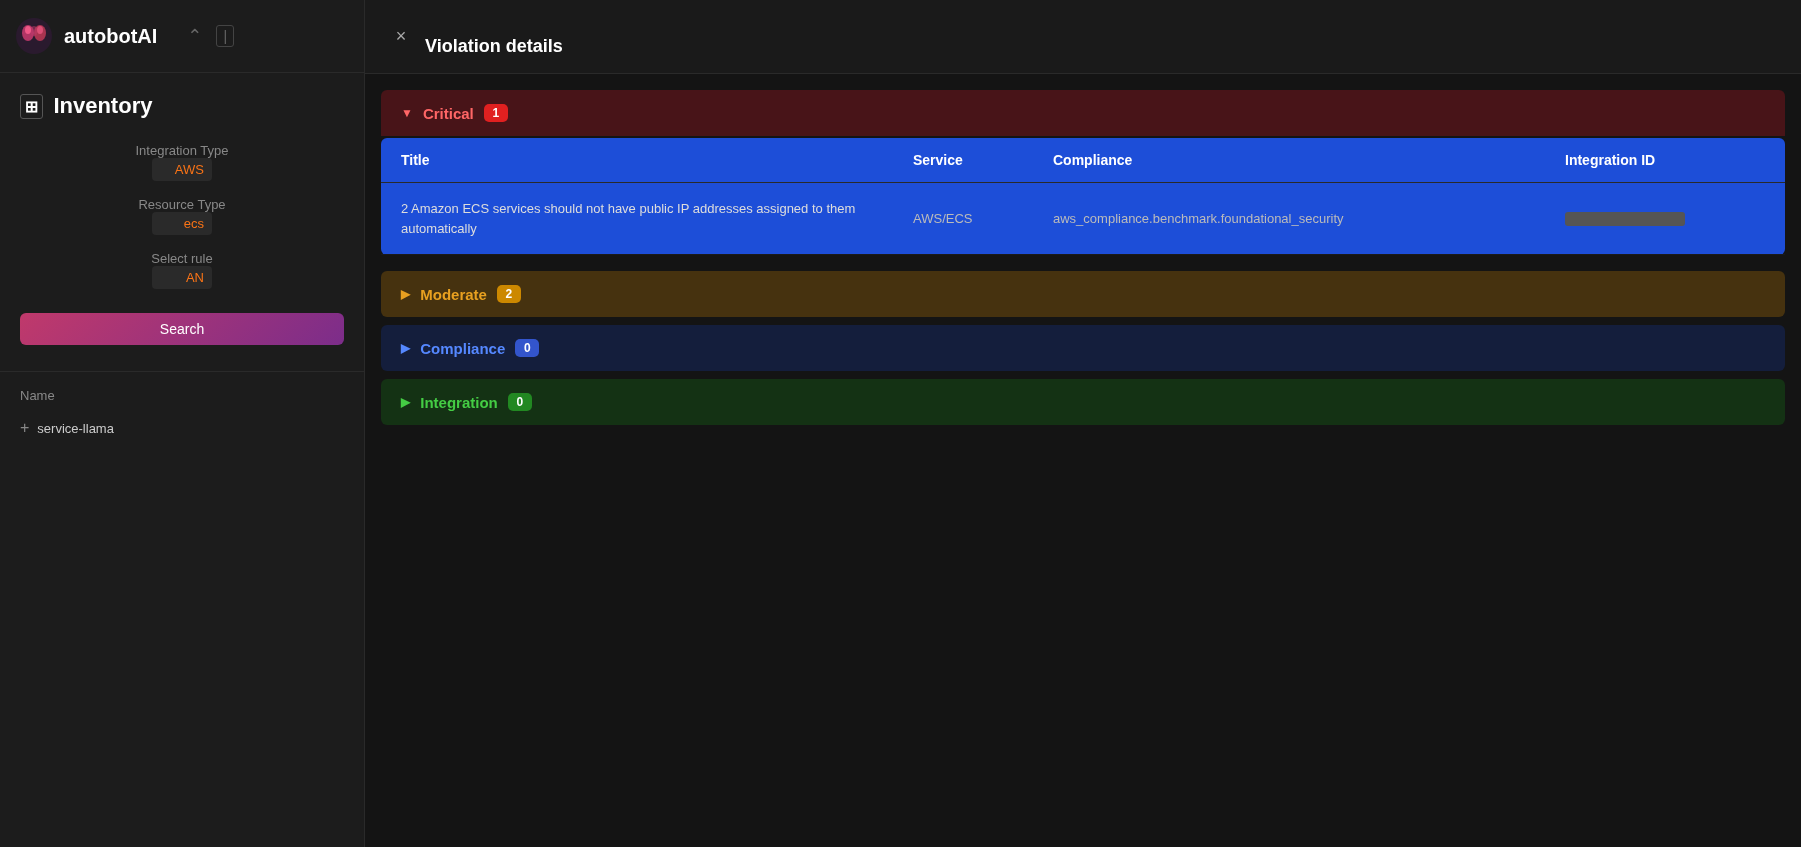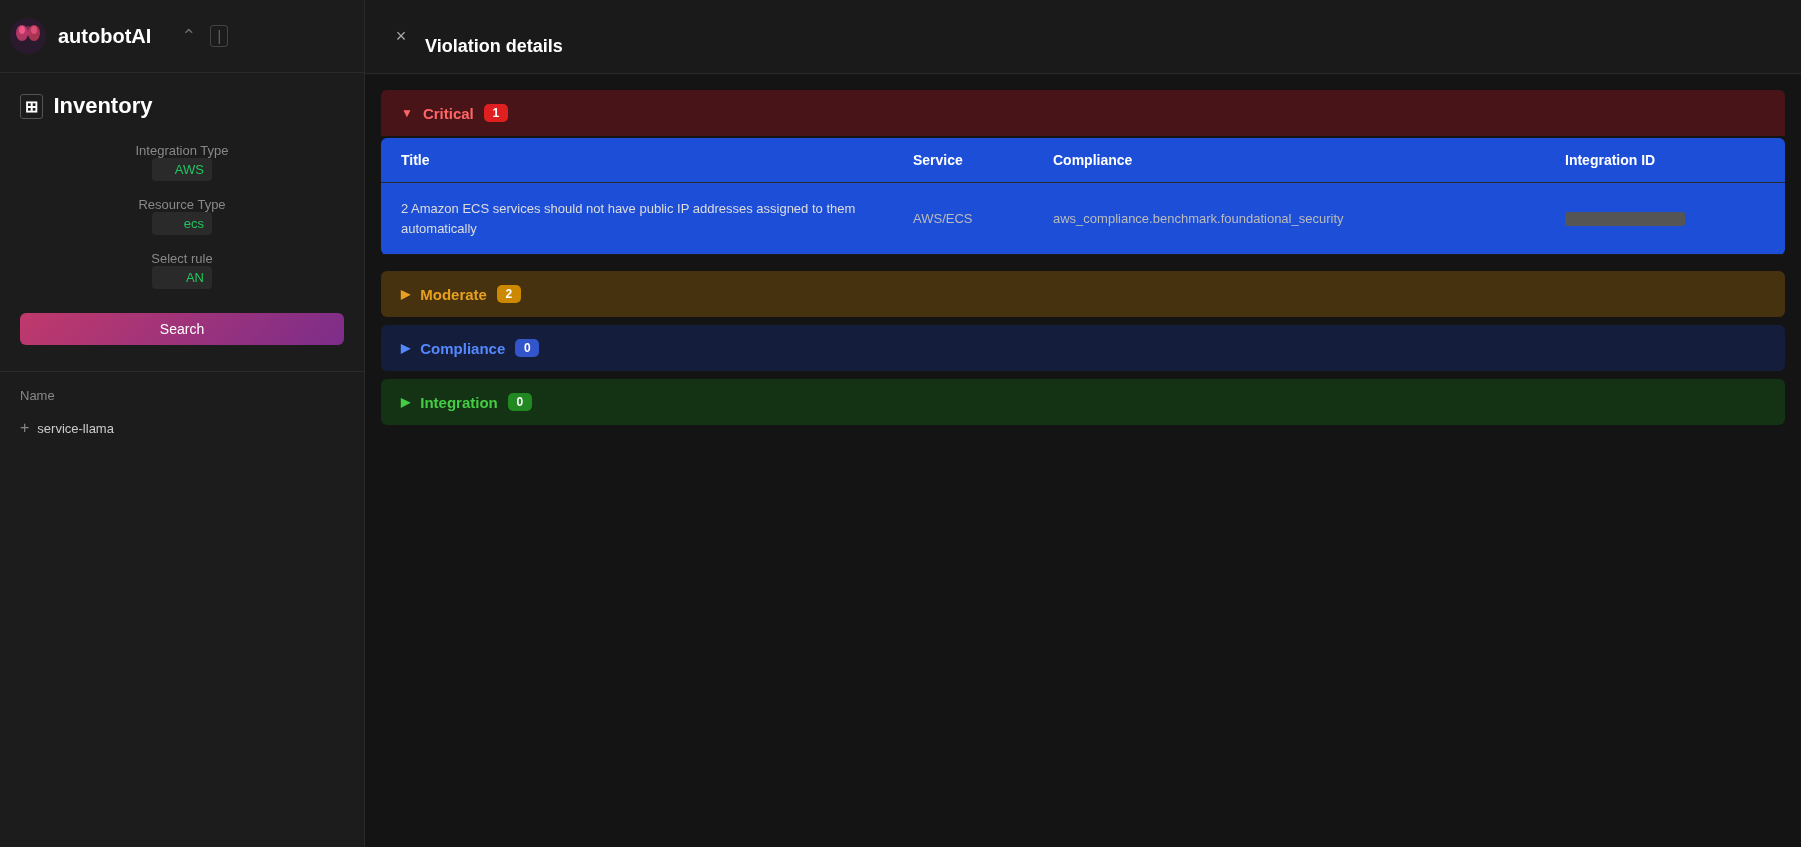--- a/index.html
+++ b/index.html
@@ -21,21 +21,21 @@
       border-right: 1px solid #2a2a2a;
       display: flex;
       flex-direction: column;
       padding: 0;
       overflow: hidden;
     }
 
     .sidebar-header {
       display: flex;
       align-items: center;
-      padding: 16px 8px;
+      padding: 16px 14px;
       border-bottom: 1px solid #2a2a2a;
       gap: 10px;
     }
 
     .logo-icon {
       width: 40px;
       height: 40px;
     }
 
     .brand-name {
@@ -65,21 +65,21 @@
       margin-bottom: 16px;
       flex-direction: column;
     }
 
     .filter-label {
       color: #888;
       font-size: 13px;
     }
 
     .filter-value {
-      color: #22c55e;
+      color: #f97316;
       font-size: 13px;
       background: #2a2a2a;
       padding: 4px 8px;
       border-radius: 4px;
       min-width: 60px;
       text-align: right;
     }
 
     .search-button {
       background: linear-gradient(135deg, #c0396b, #7c2d8a);

